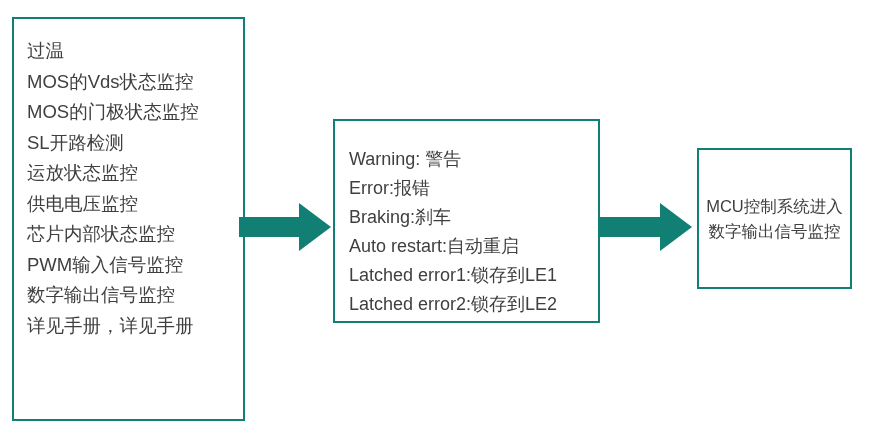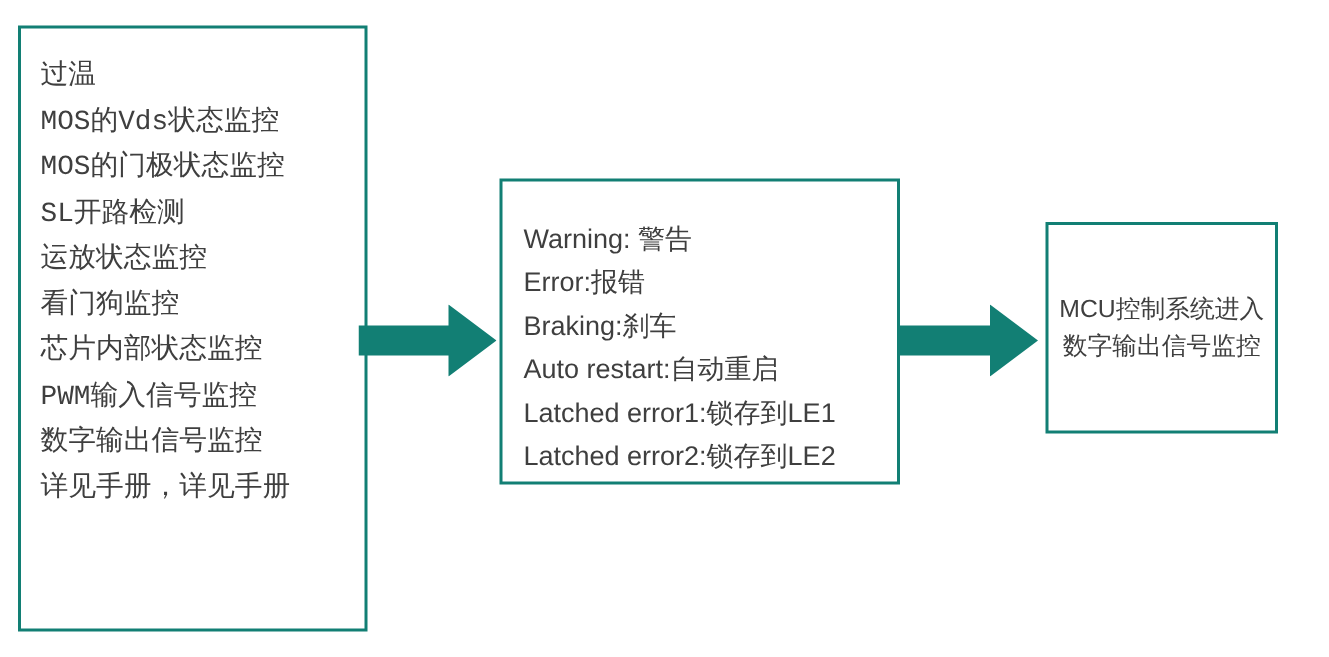--- a/index.html
+++ b/index.html
@@ -46,21 +46,20 @@
   
   #node-monitoring {
     left: 12px;
     top: 17px;
     width: 233px;
     height: 404px;
     justify-content: flex-start;
   }
   #node-monitoring .lines {
     padding: 17px 0 0 13px;
-    font-family: Liberation Mono, monospace;
   }
   #node-monitoring .line {
     font-size: 18.5px;
     line-height: 30.5px;
     text-align: left;
   }
 
   
   #node-reactions {
     left: 333px;
@@ -109,21 +108,21 @@
 
 <div id="diagram">
 
   <div class="node" id="node-monitoring">
     <div class="lines">
       <span class="line">过温</span>
       <span class="line">MOS的Vds状态监控</span>
       <span class="line">MOS的门极状态监控</span>
       <span class="line">SL开路检测</span>
       <span class="line">运放状态监控</span>
-      <span class="line">看门狗监控</span>
+      <span class="line">供电电压监控</span>
       <span class="line">芯片内部状态监控</span>
       <span class="line">PWM输入信号监控</span>
       <span class="line">数字输出信号监控</span>
       <span class="line">详见手册，详见手册</span>
     </div>
   </div>
 
   <svg class="arrow" id="arrow-1" viewBox="0 0 92 48" preserveAspectRatio="none">
     <polygon points="0,14 60,14 60,0 92,24 60,48 60,34 0,34" fill="#127f74"></polygon>
   </svg>

